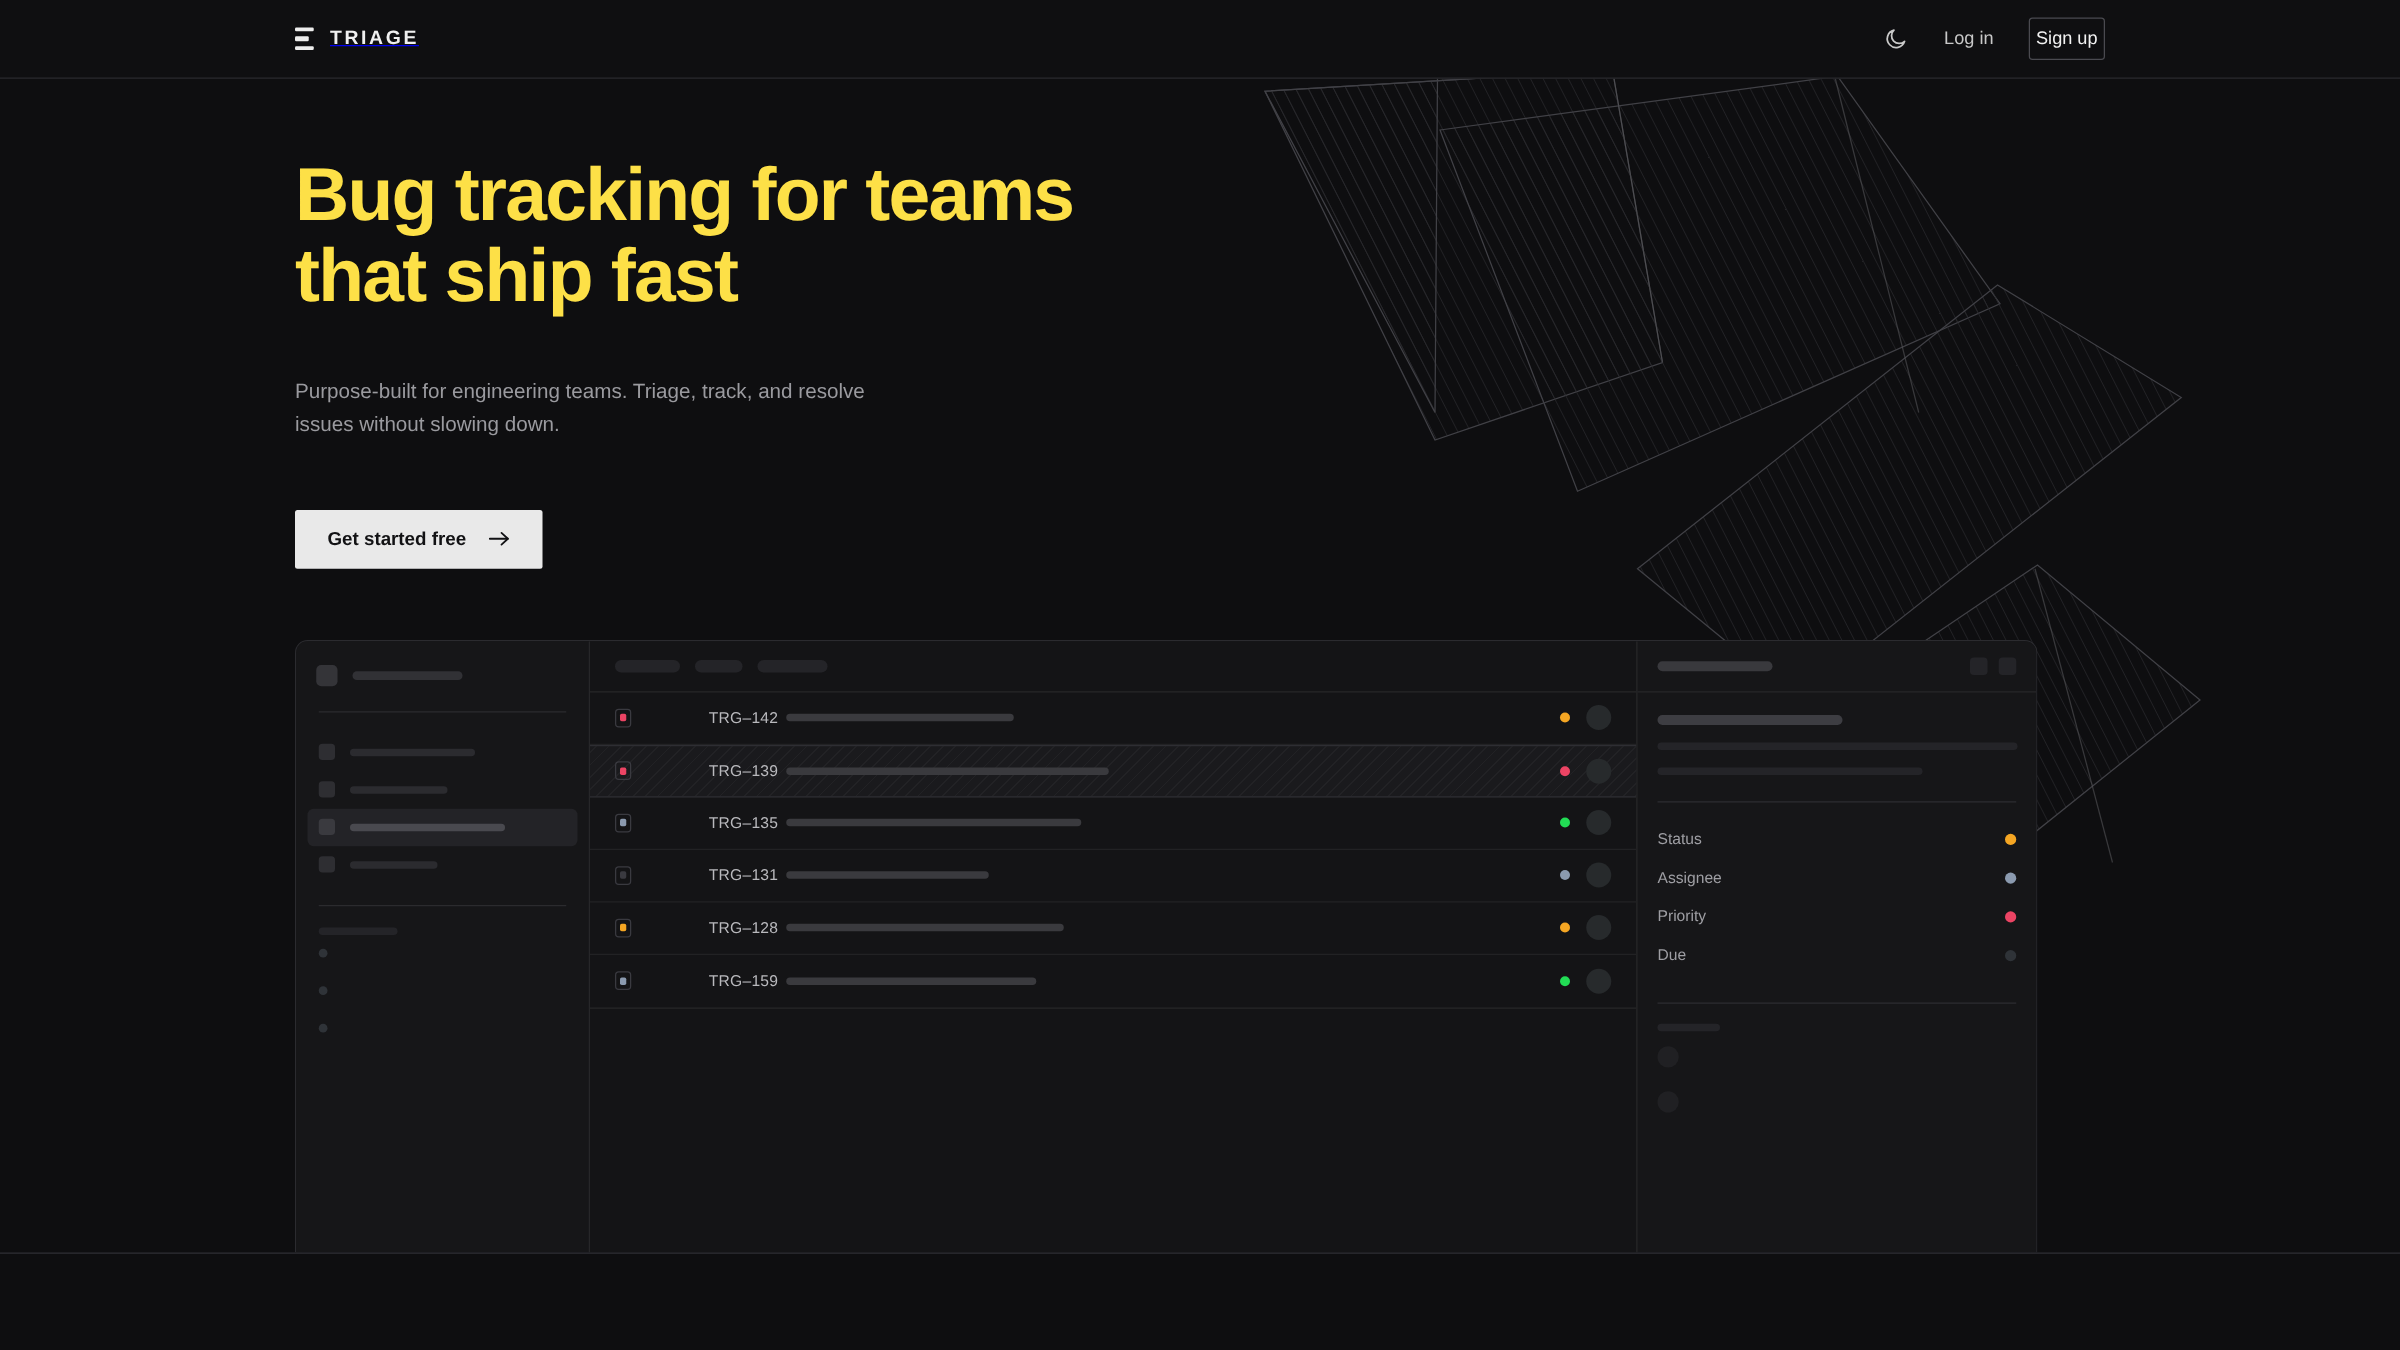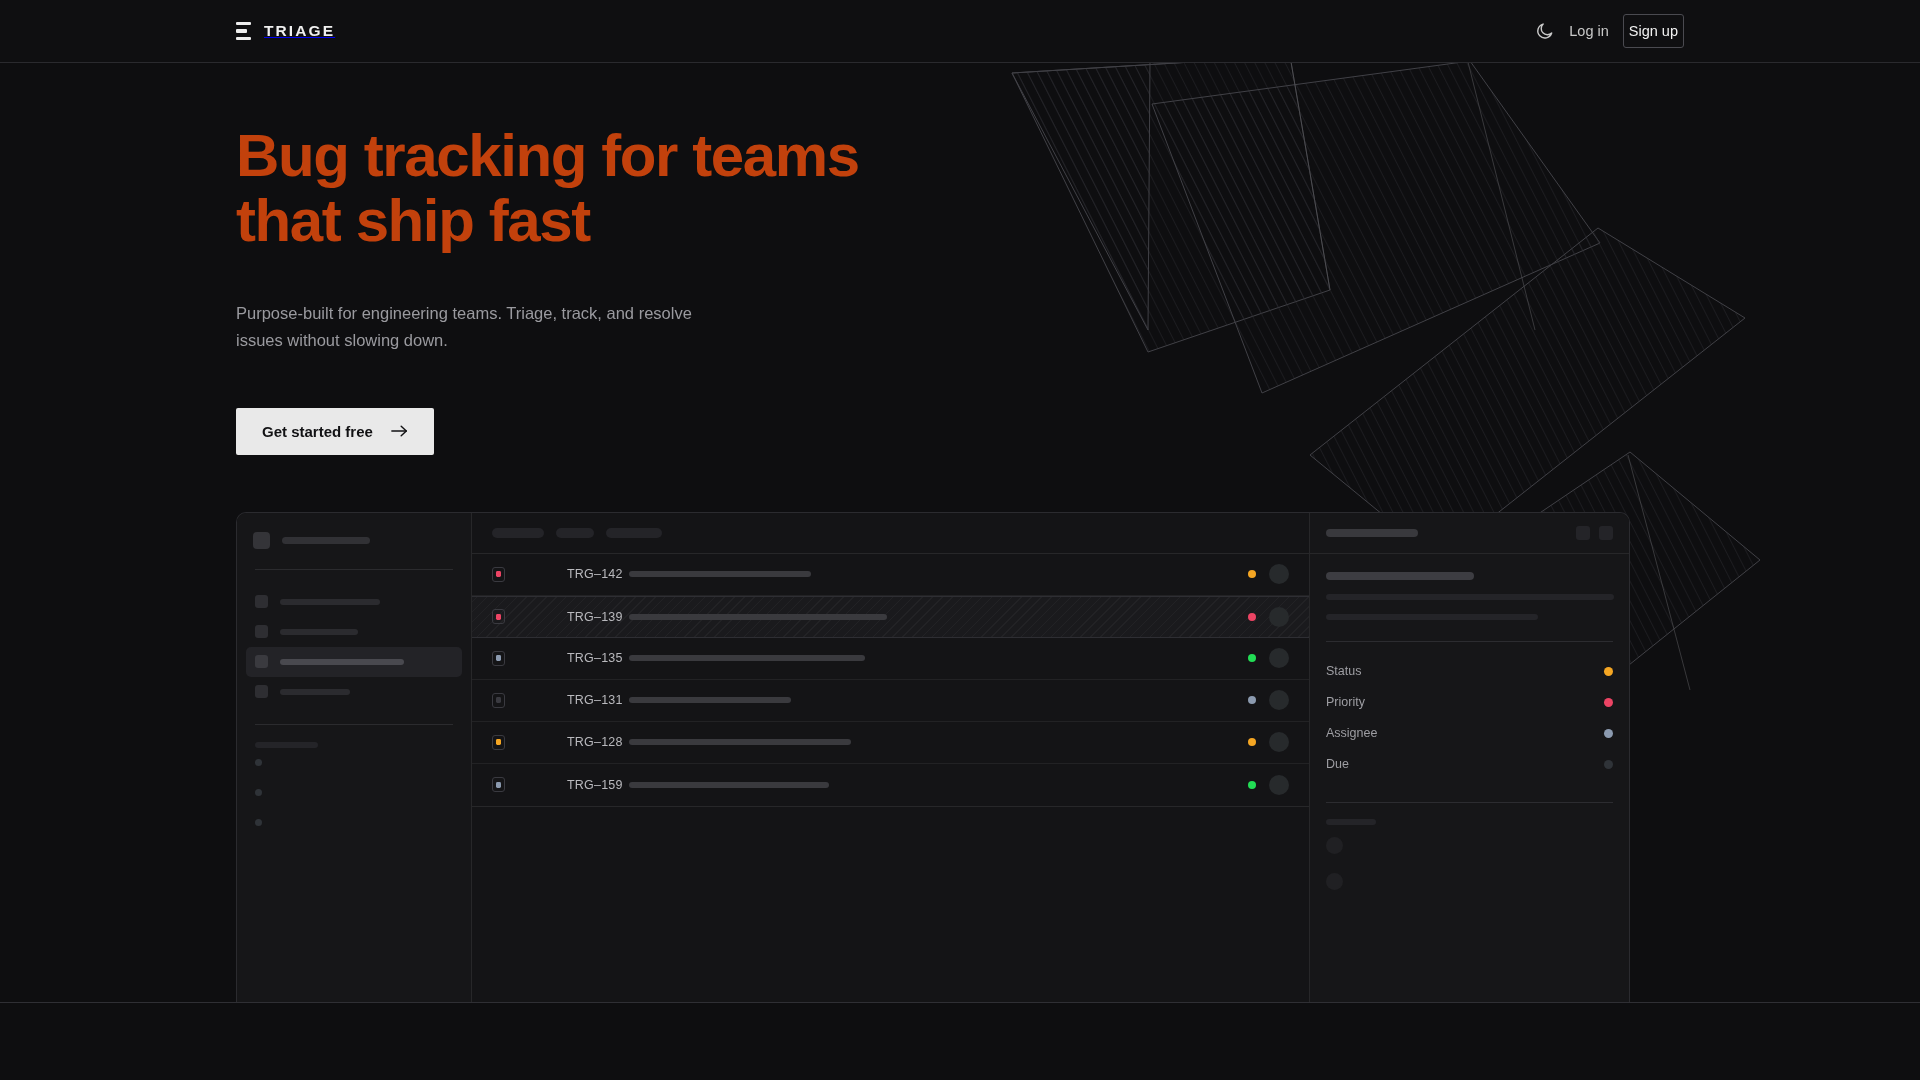--- a/index.html
+++ b/index.html
@@ -31,38 +31,38 @@
   .brand-mark { width:15px; height:18px; display:flex; flex-direction:column; justify-content:space-between; }
   .brand-mark i { display:block; height:3.4px; background:#ededed; border-radius:1px; }
   .brand-mark i:nth-child(1){ width:15px; }
   .brand-mark i:nth-child(2){ width:11px; margin-left:0px;}
   .brand-mark i:nth-child(3){ width:15px; }
   .brand-name {
     font-size:15.5px; letter-spacing:2.1px; font-weight:700; color:#f0f0f0;
   }
   .header-right {
     margin-left:auto; margin-right:236px;
-    display:flex; align-items:center; gap:14px;
+    display:flex; align-items:center; gap:28px;
   }
   .moon-icon { width:20px; height:20px; display:block; color:#c9c9c9; cursor:pointer; }
   .login-link {
     font-size:14.5px; color:#c8c8c8; text-decoration:none; cursor:pointer;
   }
   .signup-btn {
     font-size:14.5px; color:#f2f2f2;
     border:1px solid #4a4a50; background:transparent;
     padding:8px 5px; border-radius:3px; cursor:pointer;
     font-family:"Liberation Sans", sans-serif;
   }
 
   
   .hero { position:relative; z-index:3; padding:60px 0 0 236px; }
   .hero h1 {
     font-size:60px; line-height:1.085; font-weight:700;
-    letter-spacing:-1.4px; color:#c2410c; max-width:700px;
+    letter-spacing:-1.4px; color:#fde047; max-width:700px;
   }
   .hero p {
     margin-top:47px;
     font-size:16.5px; line-height:1.62; color:#9a9a9f; max-width:470px;
   }
   .cta {
     margin-top:54px;
     display:inline-flex; align-items:center; gap:18px;
     background:#e9e9e9; color:#121214;
     font-size:15px; font-weight:700;
@@ -368,26 +368,26 @@
         <div class="mk-dtitle"></div>
         <div class="mk-dline" style="width:288px"></div>
         <div class="mk-dline" style="width:212px"></div>
         <div class="mk-ddiv"></div>
 
         <div class="mk-field">
           <span>Status</span>
           <span class="fdot" style="background:#f5a623"></span>
         </div>
         <div class="mk-field">
+          <span>Assignee</span>
+          <span class="fdot" style="background:#8b9aaf"></span>
+        </div>
+        <div class="mk-field">
           <span>Priority</span>
           <span class="fdot" style="background:#ec4464"></span>
-        </div>
-        <div class="mk-field">
-          <span>Assignee</span>
-          <span class="fdot" style="background:#8b9aaf"></span>
         </div>
         <div class="mk-field">
           <span>Due</span>
           <span class="fdot" style="background:#2f3338"></span>
         </div>
 
         <div class="mk-ddiv" style="margin:22px 0 0"></div>
       </div>
       <div class="mk-dfoot">
         <div class="mk-flabel"></div>

